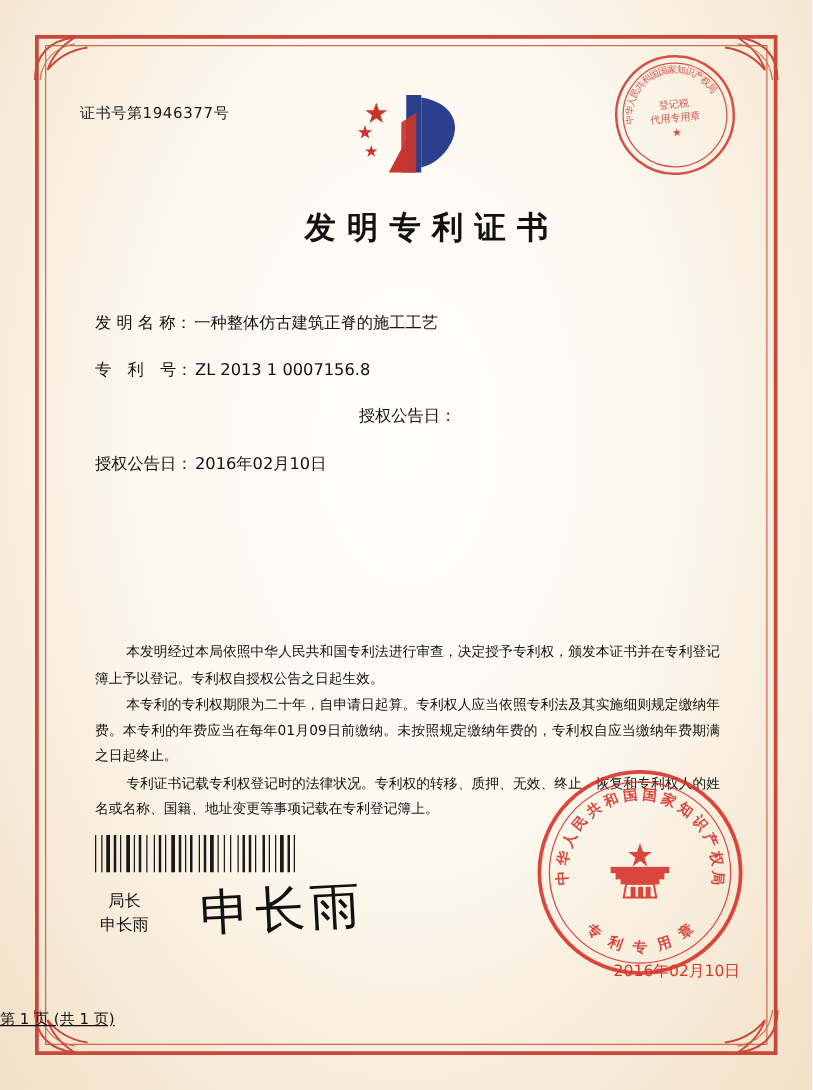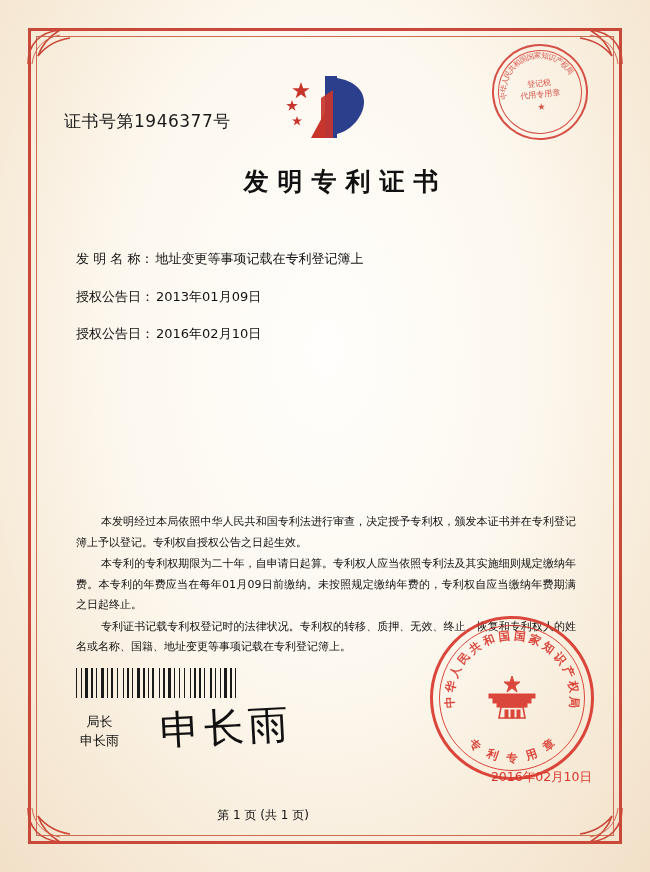--- a/index.html
+++ b/index.html
@@ -101,24 +101,23 @@
     top: 56px;
     transform: translateX(-50%);
     font-size: 9px;
   }
 
   
   .cert-no {
     position: absolute;
     left: 64px;
     top: 82px;
-    font-size: 17px;
+    font-size: 12px;
     color: #1a1a1a;
     letter-spacing: .5px;
-    margin-top: 28px;
   }
 
   
   .logo {
     position: absolute;
     left: 50%;
     top: 68px;
     transform: translateX(-50%);
     width: 120px;
     height: 78px;
@@ -260,23 +259,23 @@
     color: #d8342b;
     white-space: nowrap;
   }
 
   
   .footer {
     position: absolute;
     left: 0;
     bottom: 48px;
     width: 526px;
-    text-align: center;
     font-size: 12px;
     color: #111;
+    text-decoration: underline;
   }
 </style>
 </head>
 <body>
 
 <div id="certificate">
 
   <div class="frame-outer"></div>
   <div class="frame-inner"></div>
 
@@ -346,25 +345,28 @@
       <path d="M56 30 L56 70 L68 70 L68 22 Z" fill="#c8352c" opacity=".92"></path>
       <path d="M46 70 L60 44 L60 70 Z" fill="#c8352c"></path>
     </svg>
   </div>
 
   <div class="main-title">发明专利证书</div>
 
   <div class="fields">
     <div class="field-row">
       <span class="field-label">发 明 名 称：</span>
-      <span class="field-value">地址变更等事项记载在专利登记簿上</span>
+      <span class="field-value">一种整体仿古建筑正脊的施工工艺</span>
+    </div>
+    <div class="field-row">
+      <span class="field-label">专　利　号：</span>
+      <span class="field-value">ZL 2013 1 0007156.8</span>
     </div>
     <div class="field-row">
       <span class="field-label">授权公告日：</span>
-      <span class="field-value">2013年01月09日</span>
     </div>
     <div class="field-row">
       <span class="field-label">授权公告日：</span>
       <span class="field-value">2016年02月10日</span>
     </div>
   </div>
 
   <div class="body-text">
     <p>本发明经过本局依照中华人民共和国专利法进行审查，决定授予专利权，颁发本证书并在专利登记簿上予以登记。专利权自授权公告之日起生效。</p>
     <p>本专利的专利权期限为二十年，自申请日起算。专利权人应当依照专利法及其实施细则规定缴纳年费。本专利的年费应当在每年01月09日前缴纳。未按照规定缴纳年费的，专利权自应当缴纳年费期满之日起终止。</p>

